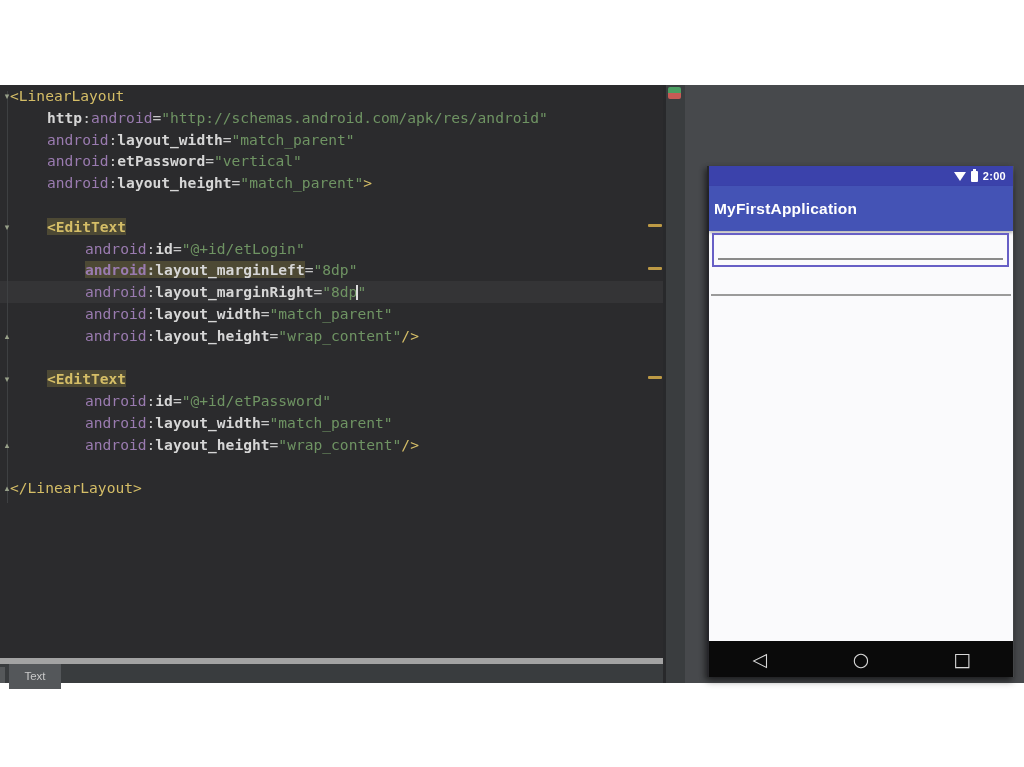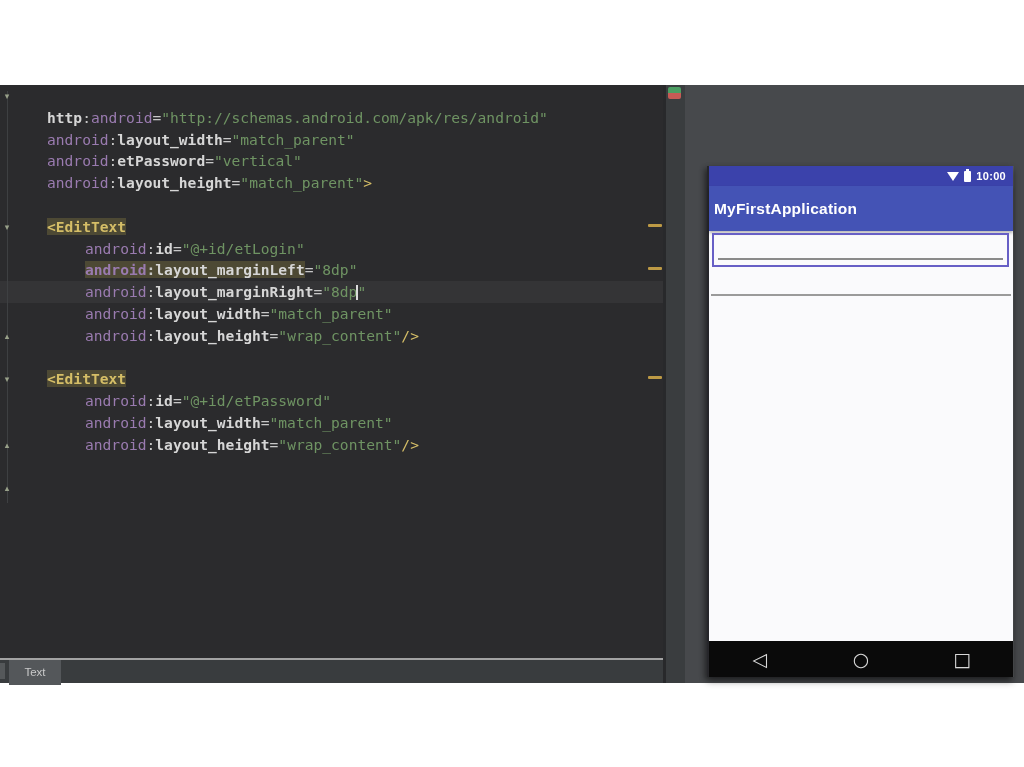--- a/index.html
+++ b/index.html
@@ -34,21 +34,21 @@
   .fold { position:absolute; left:1px; width:12px; height:12px; text-align:center;
           font-size:9px; line-height:12px; color:#98a089;
           font-family:"DejaVu Sans", sans-serif; }
 
   .scroll-marks { position:absolute; right:0; top:0; width:16px; height:573px; }
   .scroll-mark { position:absolute; left:1px; width:14px; height:3px; border-radius:1px;
                  background:var(--occurrence-mark,#BD9A45); }
 
   
   .tabstrip { position:absolute; left:0; top:573px; width:663px; height:25px;
-              background:#393C3E; border-top:2px solid #a3a3a3; }
+              background:#393C3E; border-top:6px solid #a3a3a3; }
   .tab-sliver { position:absolute; left:0; top:3px; width:5px; height:16px; background:#55585A; }
   .tab { position:absolute; left:9px; top:0; width:52px; height:25px; background:#54575A;
          color:#C9C9C9; font-size:11.5px; text-align:center; line-height:24px; }
 
   
   .preview { position:absolute; left:663px; top:0; width:361px; height:598px;
              background:var(--panel-bg,#47494C); }
   .preview-divider { position:absolute; left:0; top:0; width:3px; height:598px; background:#28292B; }
   .preview-strip { position:absolute; left:3px; top:0; width:19px; height:598px;
                    background:var(--panel-strip,#3A3D3F); }
@@ -89,37 +89,39 @@
   .nav-slot { flex:1; text-align:center; color:#d8d8d8; font-size:19px; line-height:36px;
               font-family:"DejaVu Sans", sans-serif; }
 </style>
 </head>
 <body>
 
 <div class="app">
 
   <div class="editor">
     <div class="code-lines" id="code-lines">
+        <div class="code-line" style="top: 0px; padding-left: 10px;"><span class="t-tag">&lt;LinearLayout</span></div>
         <div class="code-line" style="top: 21.8px; padding-left: 47px;"><span class="t-attr">http</span><span class="t-punc">:</span><span class="t-ns">android</span><span class="t-eq">=</span><span class="t-val">"http://schemas.android.com/apk/res/android"</span></div>
         <div class="code-line" style="top: 43.6px; padding-left: 47px;"><span class="t-ns">android</span><span class="t-punc">:</span><span class="t-attr">layout_width</span><span class="t-eq">=</span><span class="t-val">"match_parent"</span></div>
         <div class="code-line" style="top: 65.4px; padding-left: 47px;"><span class="t-ns">android</span><span class="t-punc">:</span><span class="t-attr">etPassword</span><span class="t-eq">=</span><span class="t-val">"vertical"</span></div>
         <div class="code-line" style="top: 87.2px; padding-left: 47px;"><span class="t-ns">android</span><span class="t-punc">:</span><span class="t-attr">layout_height</span><span class="t-eq">=</span><span class="t-val">"match_parent"</span><span class="t-tag">&gt;</span></div>
         <div class="code-line" style="top: 109px; padding-left: 10px;"></div>
         <div class="code-line" style="top: 130.8px; padding-left: 47px;"><span class="t-tag hl">&lt;EditText</span></div>
         <div class="code-line" style="top: 152.6px; padding-left: 85px;"><span class="t-ns">android</span><span class="t-punc">:</span><span class="t-attr">id</span><span class="t-eq">=</span><span class="t-val">"@+id/etLogin"</span></div>
         <div class="code-line" style="top: 174.4px; padding-left: 85px;"><span class="t-ns hl">android</span><span class="t-punc hl">:</span><span class="t-attr hl">layout_marginLeft</span><span class="t-eq">=</span><span class="t-val">"8dp"</span></div>
         <div class="code-line current" style="top: 196.2px; padding-left: 85px;"><span class="t-ns">android</span><span class="t-punc">:</span><span class="t-attr">layout_marginRight</span><span class="t-eq">=</span><span class="t-val">"8dp</span><span class="caret"></span><span class="t-val">"</span></div>
         <div class="code-line" style="top: 218px; padding-left: 85px;"><span class="t-ns">android</span><span class="t-punc">:</span><span class="t-attr">layout_width</span><span class="t-eq">=</span><span class="t-val">"match_parent"</span></div>
         <div class="code-line" style="top: 239.8px; padding-left: 85px;"><span class="t-ns">android</span><span class="t-punc">:</span><span class="t-attr">layout_height</span><span class="t-eq">=</span><span class="t-val">"wrap_content"</span><span class="t-tag">/&gt;</span></div>
         <div class="code-line" style="top: 261.6px; padding-left: 10px;"></div>
         <div class="code-line" style="top: 283.4px; padding-left: 47px;"><span class="t-tag hl">&lt;EditText</span></div>
         <div class="code-line" style="top: 305.2px; padding-left: 85px;"><span class="t-ns">android</span><span class="t-punc">:</span><span class="t-attr">id</span><span class="t-eq">=</span><span class="t-val">"@+id/etPassword"</span></div>
         <div class="code-line" style="top: 327px; padding-left: 85px;"><span class="t-ns">android</span><span class="t-punc">:</span><span class="t-attr">layout_width</span><span class="t-eq">=</span><span class="t-val">"match_parent"</span></div>
         <div class="code-line" style="top: 348.8px; padding-left: 85px;"><span class="t-ns">android</span><span class="t-punc">:</span><span class="t-attr">layout_height</span><span class="t-eq">=</span><span class="t-val">"wrap_content"</span><span class="t-tag">/&gt;</span></div>
         <div class="code-line" style="top: 370.6px; padding-left: 10px;"></div>
+        <div class="code-line" style="top: 392.4px; padding-left: 10px;"><span class="t-tag">&lt;/LinearLayout&gt;</span></div>
       </div>
     <div class="gutter">
       <div class="gutter-line"></div>
       <div id="gutter-marks">
           <span class="fold" style="top: 5px;">▾</span>
           <span class="fold" style="top: 135.8px;">▾</span>
           <span class="fold" style="top: 244.8px;">▴</span>
           <span class="fold" style="top: 288.4px;">▾</span>
           <span class="fold" style="top: 353.8px;">▴</span>
           <span class="fold" style="top: 397.4px;">▴</span>
@@ -141,21 +143,21 @@
 
   <div class="preview">
     <div class="preview-divider"></div>
     <div class="preview-strip"></div>
     <div class="palette-icon"></div>
 
     <div class="phone">
       <div class="statusbar">
         <span class="wifi-icon"></span>
         <span class="battery-icon"></span>
-        <span class="status-time">10:00</span>
+        <span class="status-time">2:00</span>
       </div>
 
       <div class="appbar">
         <span class="appbar-title">MyFirstApplication</span>
       </div>
 
       <div class="screen">
         <div class="edittext-selected">
           <div class="edittext-underline"></div>
         </div>

